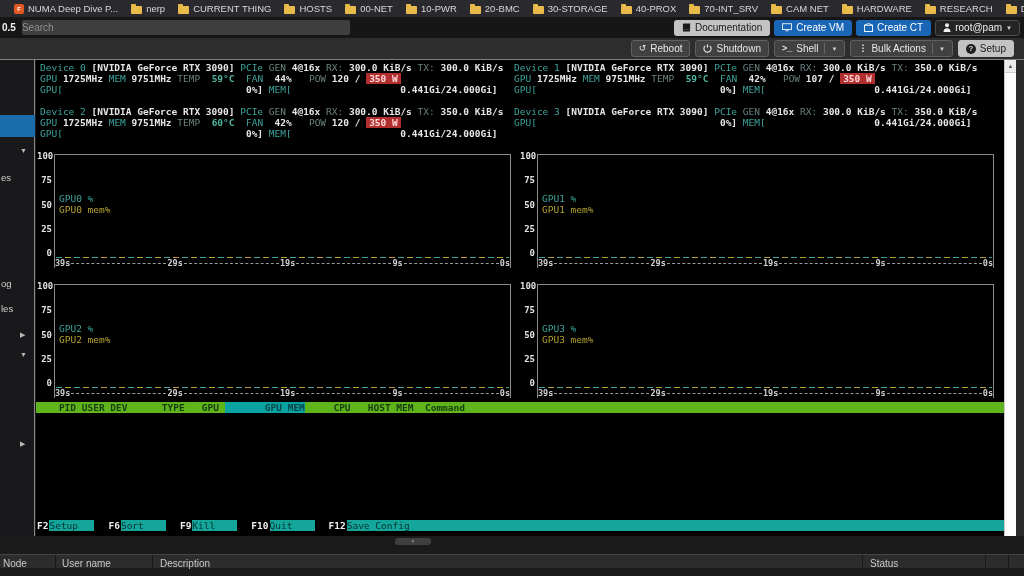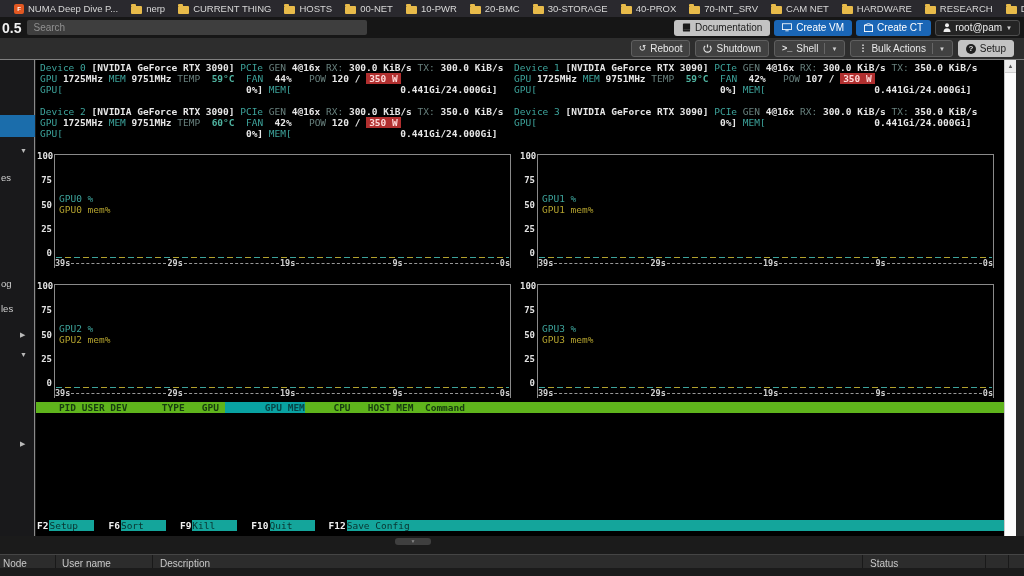--- a/index.html
+++ b/index.html
@@ -13,23 +13,23 @@
   .bm-item{display:flex;align-items:flex-end;gap:4px;cursor:default;flex:0 0 auto;}
   .bm-fav{width:10px;height:10px;background:#e25822;border-radius:2px;color:#fff;font-size:6px;
           font-weight:bold;display:flex;align-items:center;justify-content:center;}
   .bm-folder{width:11px;height:8px;background:#e8bb4a;border-radius:1px;position:relative;margin-top:1px;}
   .bm-folder::before{content:'';position:absolute;top:-2px;left:0;width:5px;height:2px;background:#e8bb4a;
           border-radius:1px 1px 0 0;}
 
   
   .pvehdr{position:absolute;left:0;top:17px;width:1024px;height:21px;background:#161616;
           display:flex;align-items:center;box-sizing:border-box;padding:0 4px 0 2px;}
-  .ver-frag{color:#f0f0f0;font-size:14px;font-weight:bold;margin-right:6px;}
+  .ver-frag{color:#f0f0f0;font-size:10px;font-weight:bold;margin-right:6px;}
   .search{width:328px;height:15px;background:#3e3e3e;border:none;border-radius:2px;color:#ddd;
-          font-size:10px;padding:0 6px;font-family:"Liberation Sans",sans-serif;}
+          font-size:10px;padding:0 0;font-family:"Liberation Sans",sans-serif;}
   .search::placeholder{color:#909090;}
   .hdr-right{margin-left:auto;display:flex;align-items:flex-end;gap:4px;}
   .btn{height:16px;display:inline-flex;align-items:center;gap:4px;border-radius:3px;font-size:10px;
        padding:0 7px;cursor:pointer;border:1px solid transparent;box-sizing:border-box;white-space:nowrap;}
   .btn-light{background:#c3c3c3;color:#1b1b1b;}
   .btn-blue{background:#1a66b6;color:#fff;}
   .btn-user{background:#242424;color:#efefef;border-color:#4d4d4d;}
   .caret{font-size:6px;line-height:6px;color:inherit;opacity:.85;}
   .help-circ{width:10px;height:10px;border-radius:50%;background:#1f1f1f;color:#ddd;font-size:8px;
              display:flex;align-items:center;justify-content:center;font-weight:bold;}

